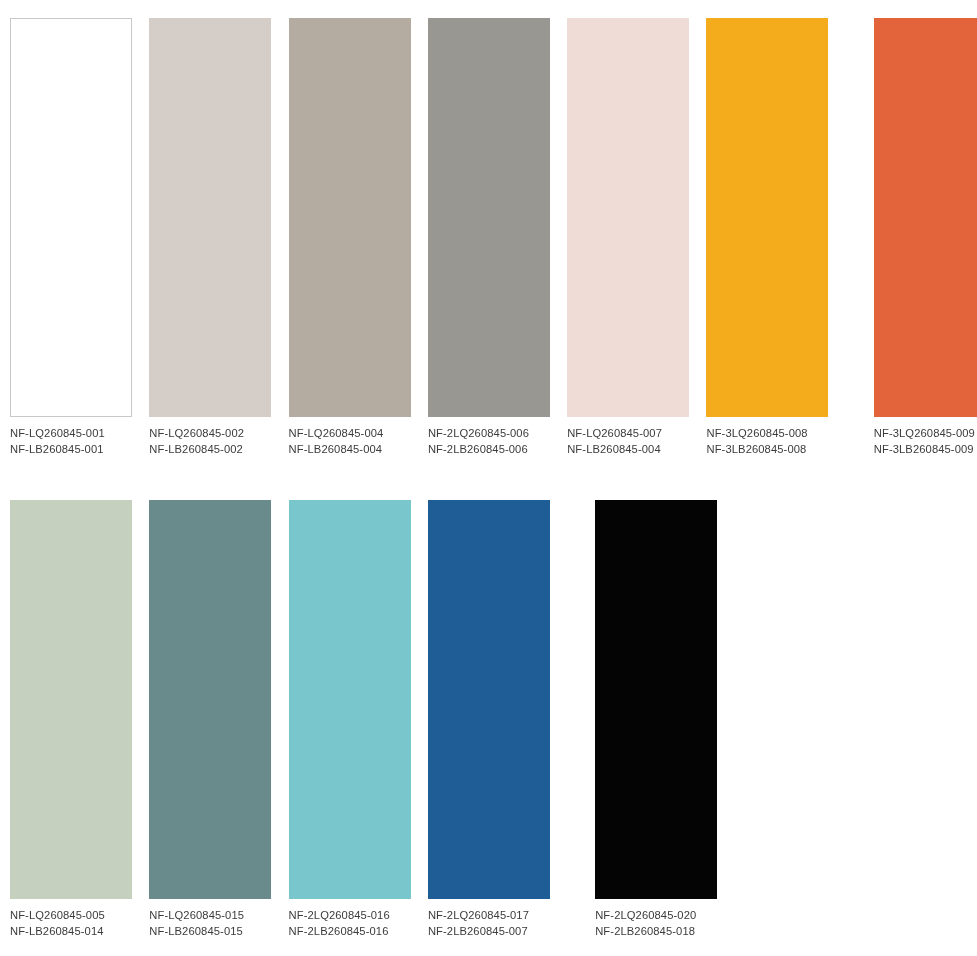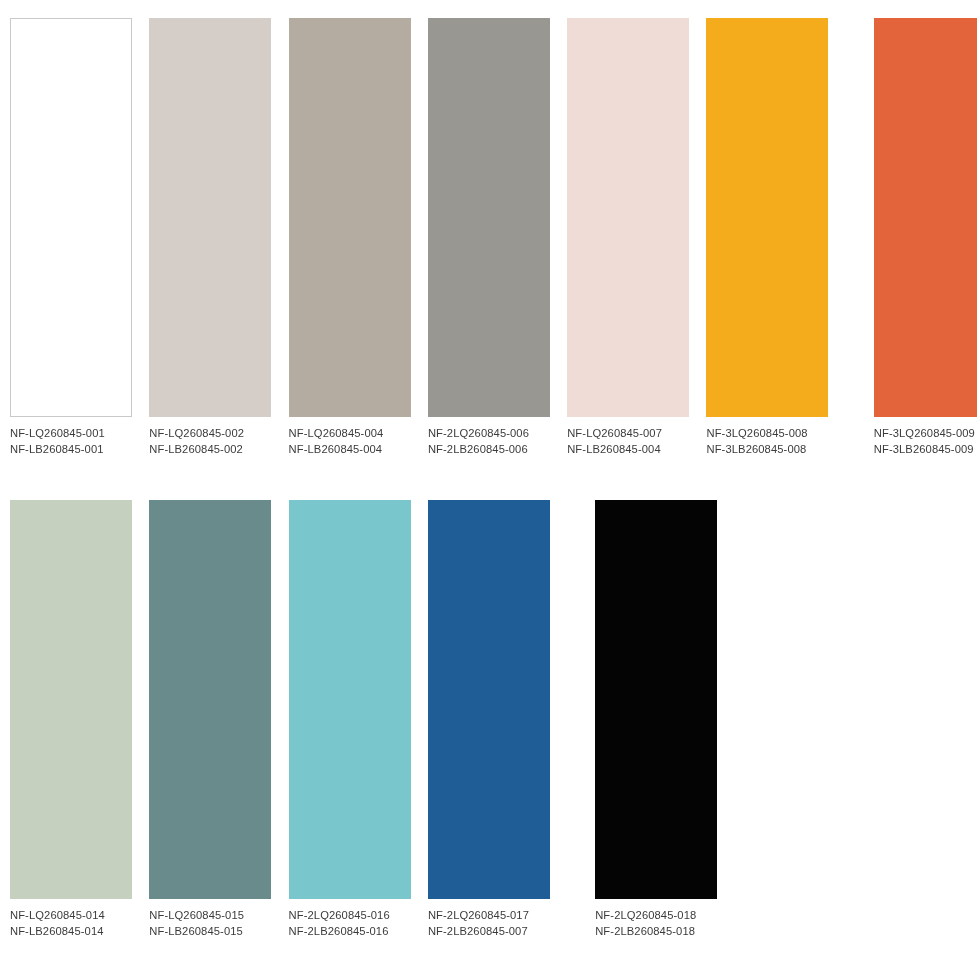--- a/index.html
+++ b/index.html
@@ -123,21 +123,21 @@
         <div class="swatch-labels">
           <span class="swatch-code">NF-3LQ260845-009</span>
           <span class="swatch-code">NF-3LB260845-009</span>
         </div>
       </div>
     </div>
   <div class="swatch-row" id="swatch-row-2">
       <div class="swatch-cell">
         <div class="swatch-chip" style="background-color: rgb(198, 208, 190);"></div>
         <div class="swatch-labels">
-          <span class="swatch-code">NF-LQ260845-014</span>
+          <span class="swatch-code">NF-LQ260845-005</span>
           <span class="swatch-code">NF-LB260845-014</span>
         </div>
       </div>
       <div class="swatch-cell">
         <div class="swatch-chip" style="background-color: rgb(106, 139, 140);"></div>
         <div class="swatch-labels">
           <span class="swatch-code">NF-LQ260845-015</span>
           <span class="swatch-code">NF-LB260845-015</span>
         </div>
       </div>
@@ -151,18 +151,18 @@
       <div class="swatch-cell">
         <div class="swatch-chip" style="background-color: rgb(31, 93, 150);"></div>
         <div class="swatch-labels">
           <span class="swatch-code">NF-2LQ260845-017</span>
           <span class="swatch-code">NF-2LB260845-007</span>
         </div>
       </div>
       <div class="swatch-cell">
         <div class="swatch-chip" style="background-color: rgb(4, 4, 4);"></div>
         <div class="swatch-labels">
-          <span class="swatch-code">NF-2LQ260845-018</span>
+          <span class="swatch-code">NF-2LQ260845-020</span>
           <span class="swatch-code">NF-2LB260845-018</span>
         </div>
       </div>
     </div>
 </div>
 
 </body></html>

